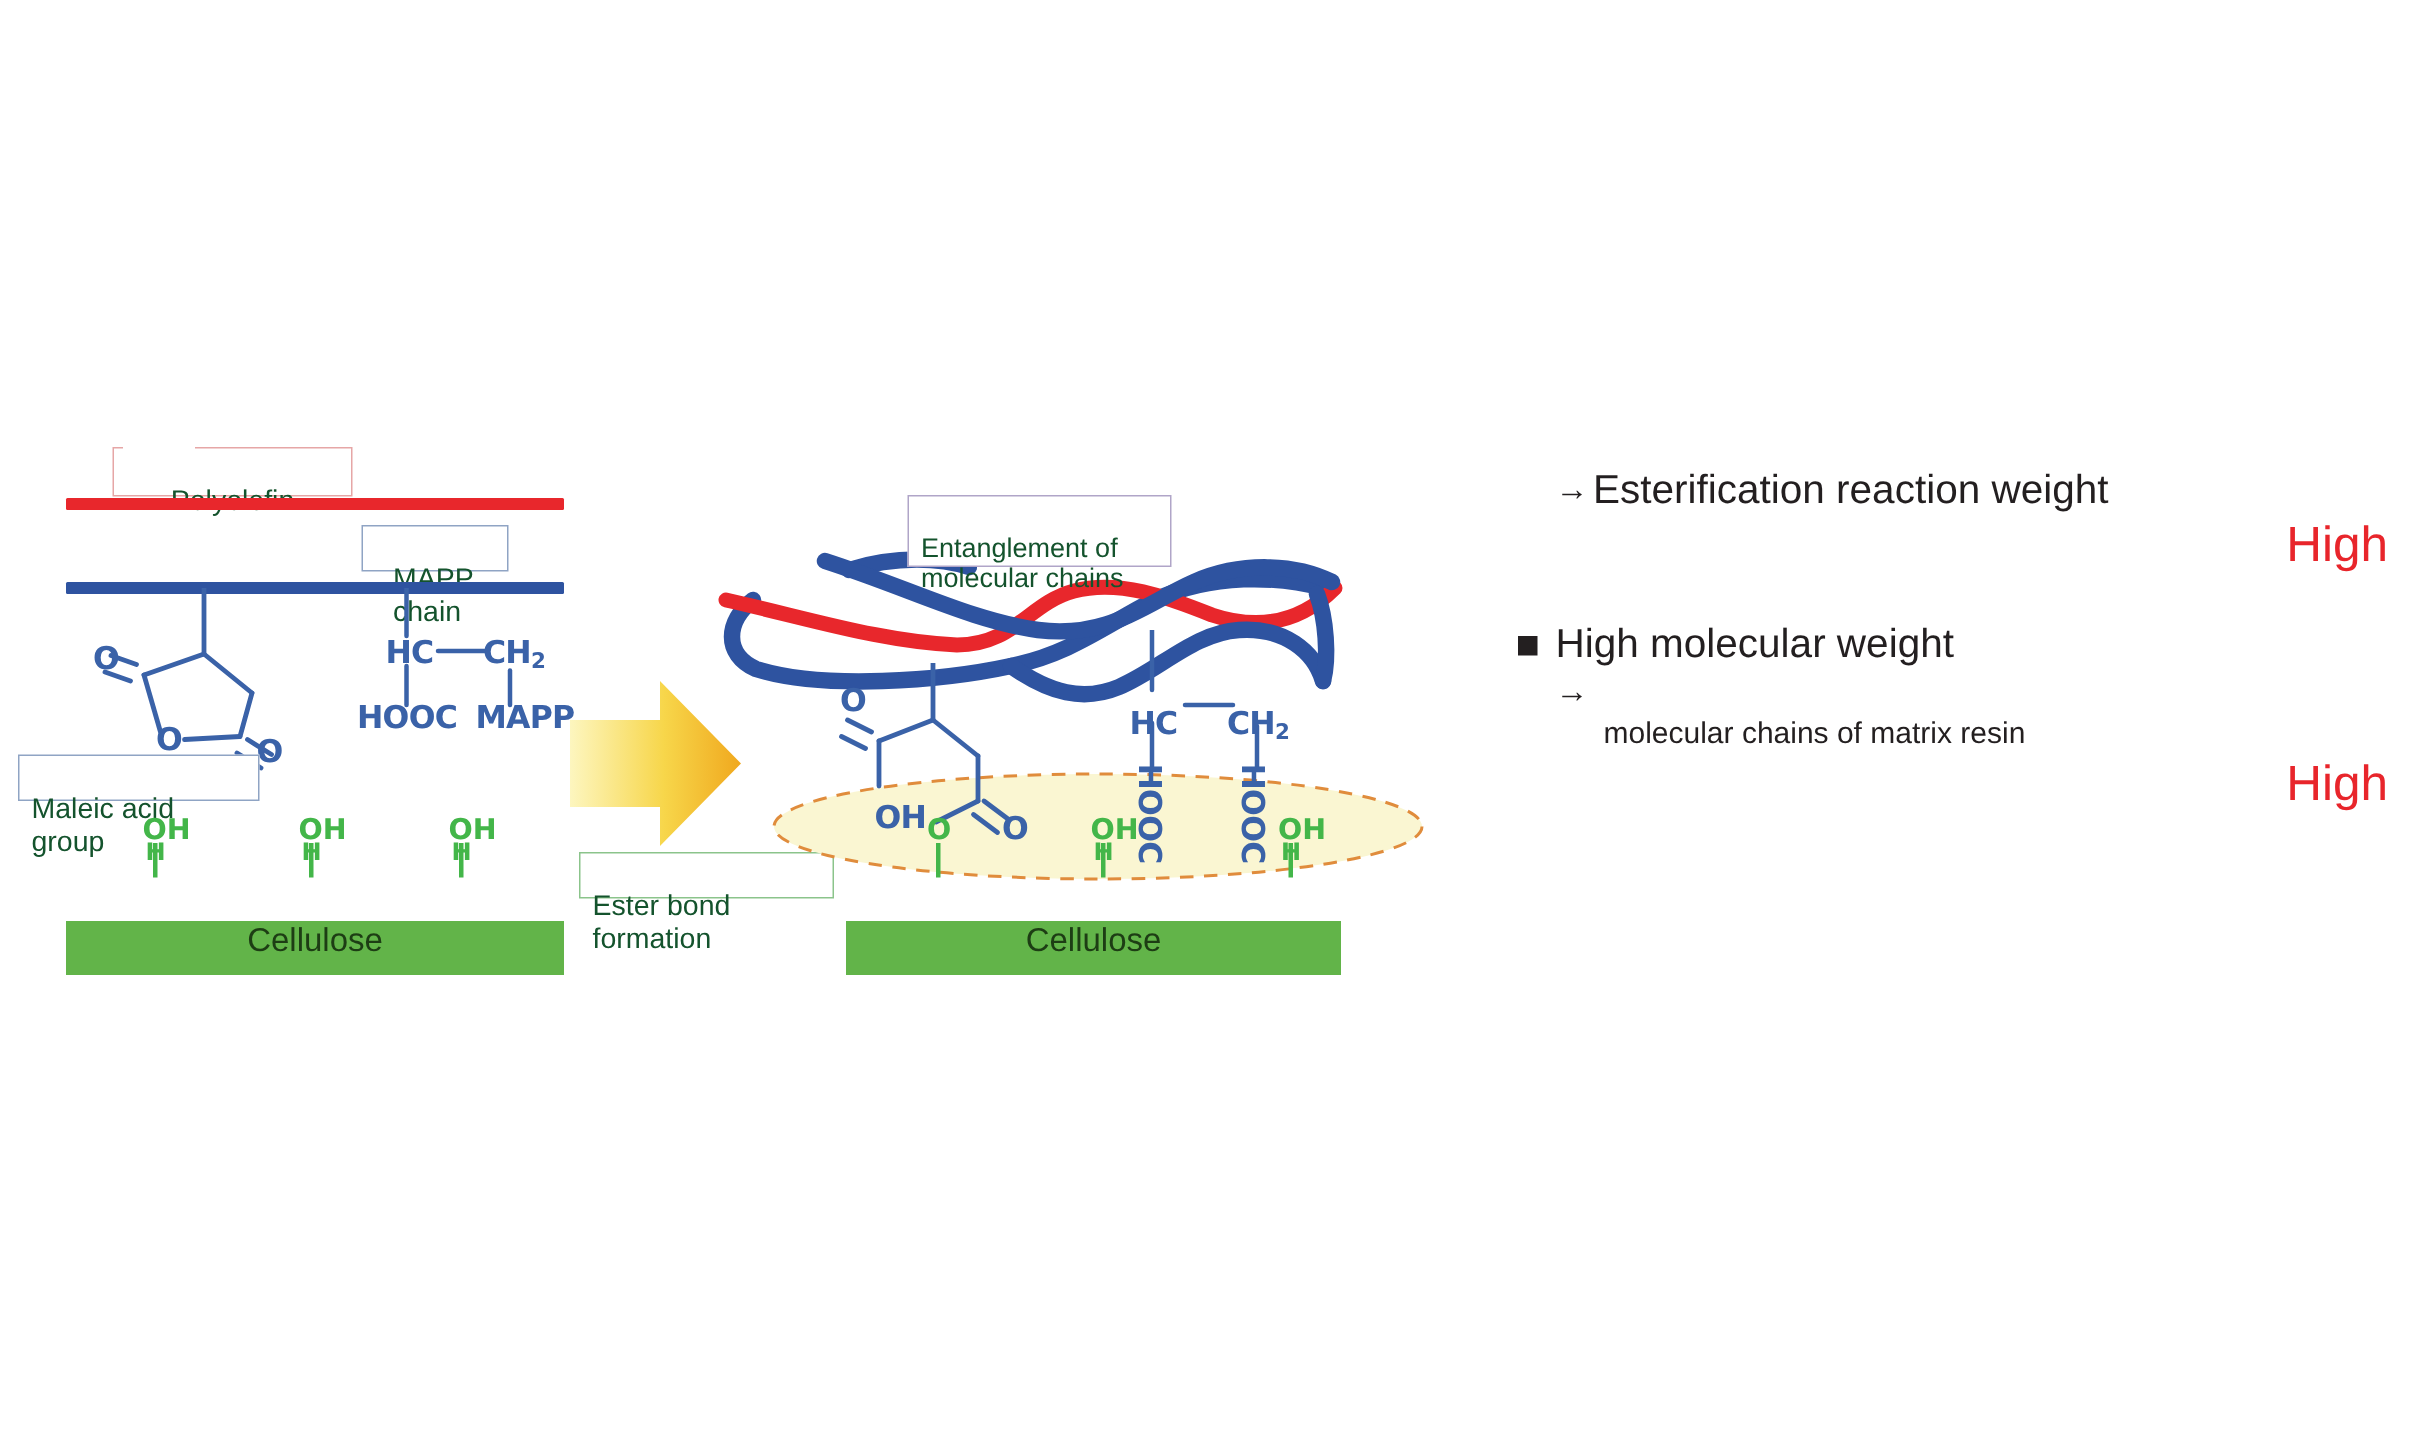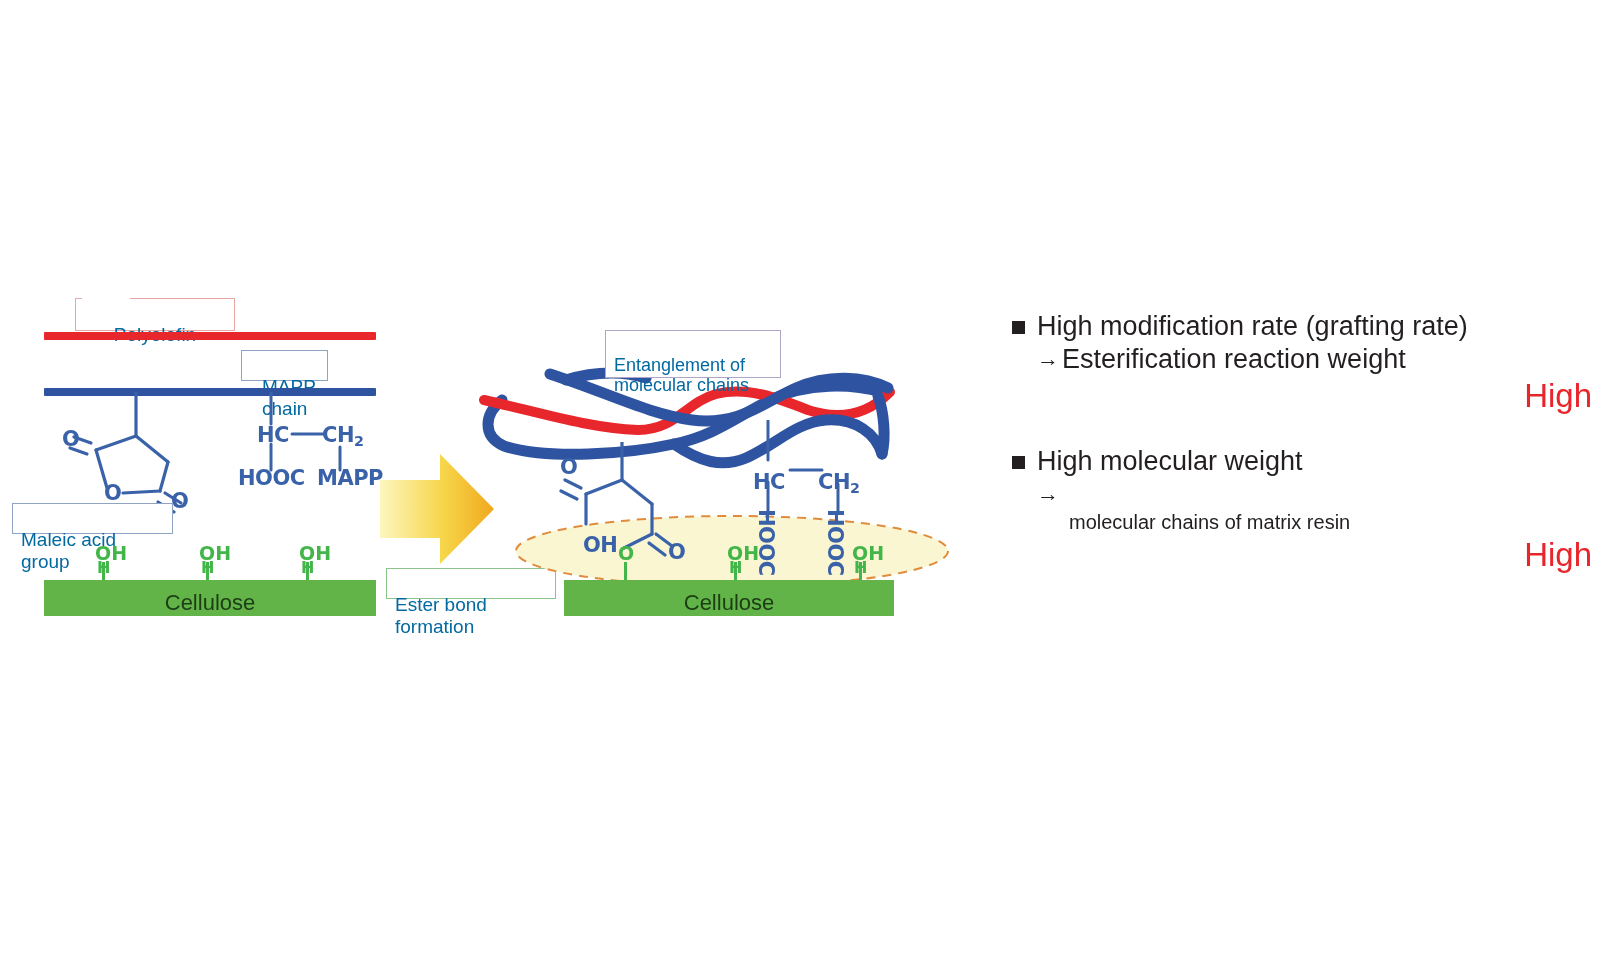--- a/index.html
+++ b/index.html
@@ -2,33 +2,33 @@
 <html><head>
 <meta charset="utf-8">
 <style>
   html,body{margin:0;padding:0;background:#ffffff;}
   body{width:1616px;height:961px;position:relative;overflow:hidden;
        font-family:"Liberation Sans","DejaVu Sans",sans-serif;}
   .stage{position:absolute;left:0;top:0;width:1616px;height:961px;}
   .abs{position:absolute;}
 
   
-  .callout{position:absolute;background:#ffffff;color:#0369a1;
+  .callout{position:absolute;background:#ffffff;color:#14532d;
            font-size:19px;line-height:1.15;padding:3px 8px;
            box-sizing:border-box;white-space:pre-line;}
   .callout.red-b{border:1.5px solid #e6a6a6;}
   .callout.blue-b{border:1.5px solid #8fa4c4;}
   .callout.purple-b{border:1.5px solid #b0a5c8;}
   .callout.green-b{border:1.5px solid #8bc48b;}
 
   
   .bar-red{position:absolute;background:#e8272c;border-radius:1px;}
   .bar-blue{position:absolute;background:#2e53a0;border-radius:1px;}
   .cellulose{position:absolute;background:#62b449;color:#1d3d14;
-             font-size:22px;display:flex;align-items:flex-end;justify-content:center;}
+             font-size:22px;display:flex;align-items:flex-start;justify-content:center;margin-top:34px;}
 
   
   .chem{position:absolute;color:#3a62a8;font-weight:bold;
         font-family:"DejaVu Sans",sans-serif;font-size:21px;letter-spacing:-0.5px;
         white-space:nowrap;}
   .chem sub{font-size:0.68em;vertical-align:-0.25em;font-weight:bold;}
   .chem.rot{transform:rotate(90deg);transform-origin:left top;}
   .ohg{position:absolute;color:#43b649;font-weight:bold;
        font-family:"DejaVu Sans",sans-serif;font-size:19px;white-space:nowrap;}
 
@@ -48,21 +48,21 @@
 
 <div class="stage">
 
   <div class="callout red-b" style="left:75px;top:298px;width:160px;height:33px;text-align:center;">
     <span>Polyolefin</span>
   </div>
   <div class="abs" style="left:82px;top:297px;width:48px;height:3px;background:#ffffff;"></div>
 
   <div class="bar-red" style="left:44px;top:332px;width:332px;height:8px;"></div>
 
-  <div class="callout blue-b" style="left:241px;top:350px;width:87px;height:31px;padding-left:20px;">
+  <div class="callout blue-b" style="left:241px;top:350px;width:98px;height:31px;padding-left:20px;">
     <span>MAPP chain</span>
   </div>
 
   <div class="bar-blue" style="left:44px;top:388px;width:332px;height:8px;"></div>
 
   <svg class="abs" style="left:50px;top:392px;" width="180" height="125" viewBox="0 0 180 125">
     <g stroke="#3a62a8" stroke-width="3.2" fill="none" stroke-linecap="round">
       <line x1="86" y1="0" x2="86" y2="44"></line>
       <line x1="86" y1="44" x2="46" y2="58"></line>
       <line x1="86" y1="44" x2="118" y2="70"></line>
@@ -210,24 +210,20 @@
     <div class="ohg" style="left:854px;top:558px;font-size:16px;">H</div>
   </div>
 
   <div class="cellulose" style="left:564px;top:580px;width:330px;height:36px;">
     <span>Cellulose</span>
   </div>
 
   <div class="panel">
 
     <div>
-      <div class="bullet-row">
-        <div class="sq"></div>
-        <div>High modification rate (grafting rate)</div>
-      </div>
       <div class="sub-line">
         <span class="arrowglyph">→</span>
         <span>Esterification reaction weight</span>
       </div>
       <div class="high">High</div>
     </div>
 
     <div style="height:30px;"></div>
 
     <div>

